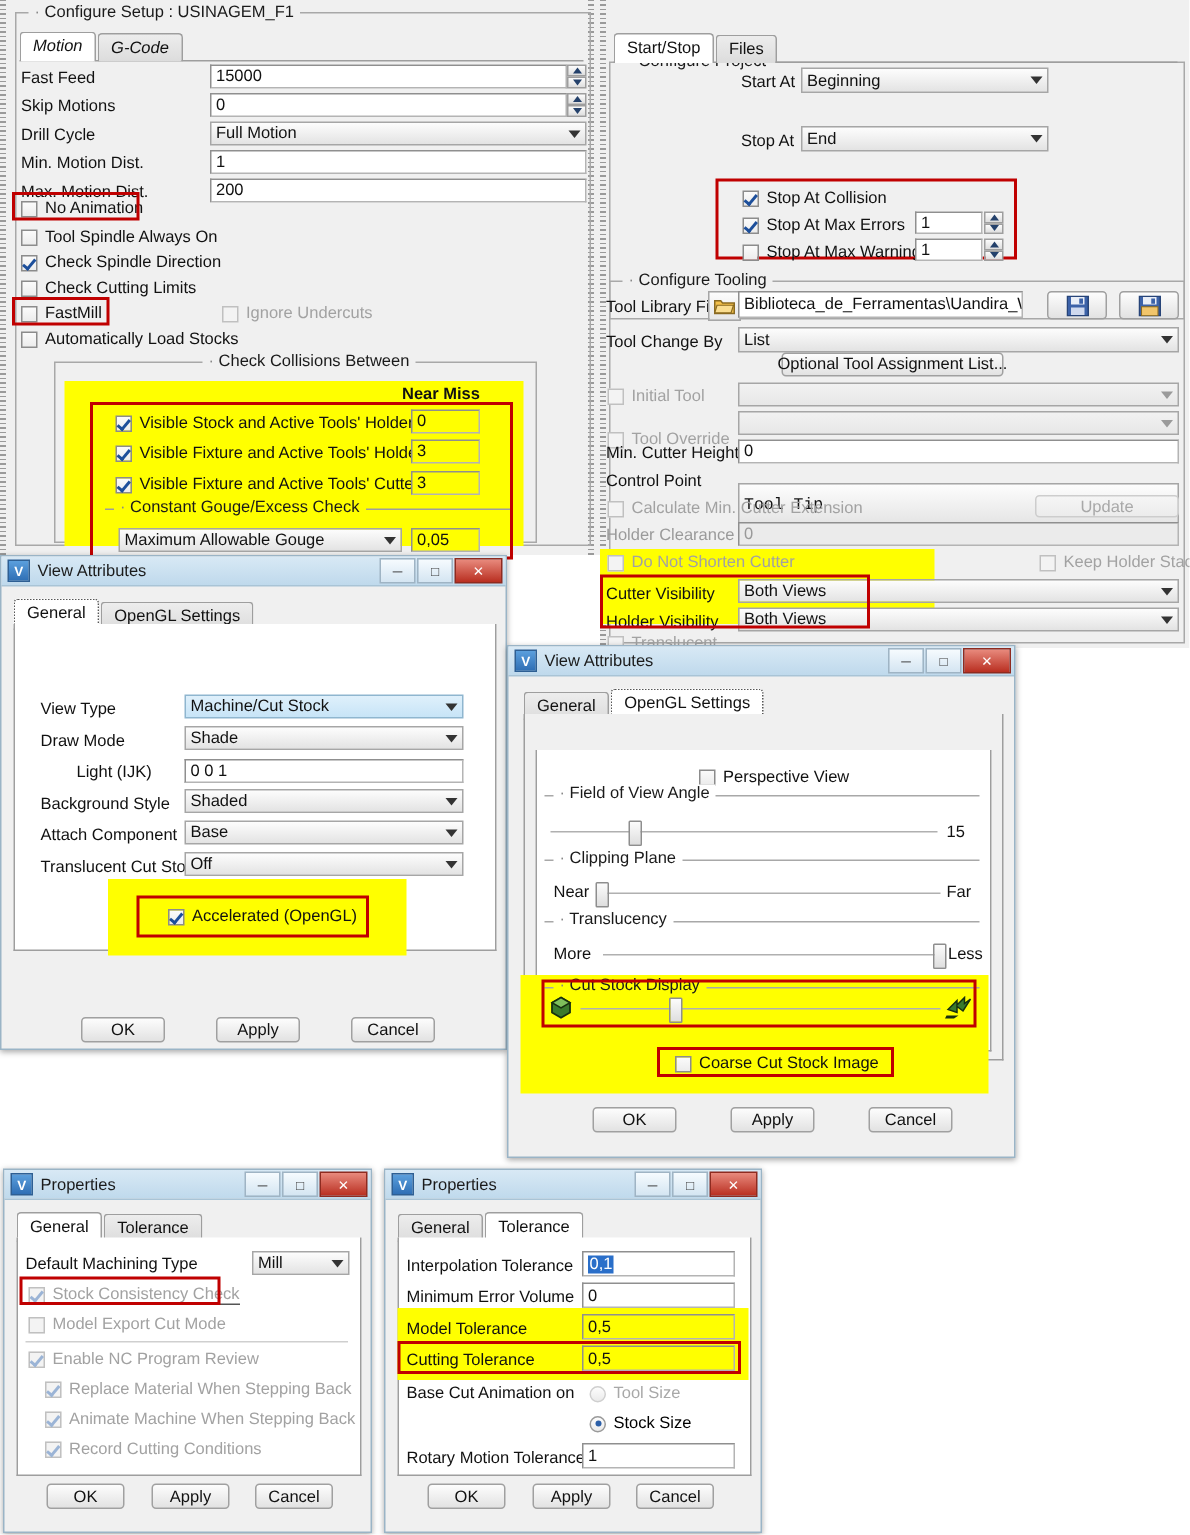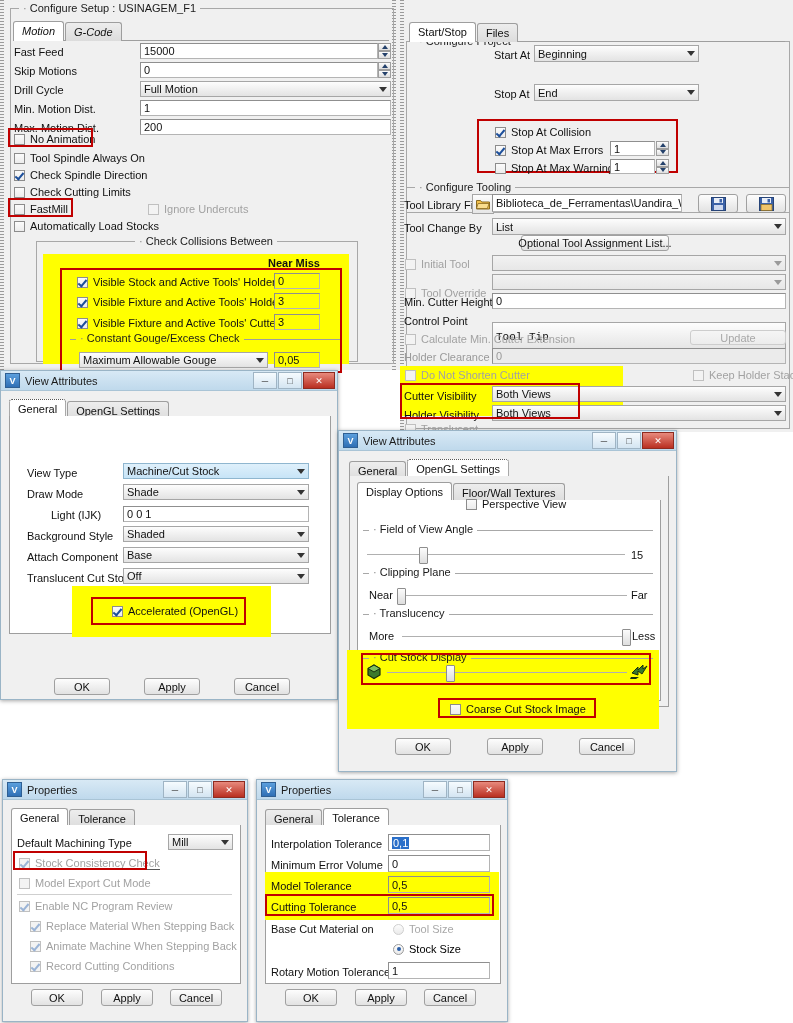--- a/index.html
+++ b/index.html
@@ -468,27 +468,23 @@
     <span class="wbtn close">✕</span>
   </div>
 
   <div class="abs tabstrip" style="left:10px;top:27px;width:318px;">
     <div class="tab">General</div>
     <div class="tab active focus">OpenGL Settings</div>
   </div>
 
   <div class="abs panelbg" style="left:10px;top:45px;width:318px;height:230px;border:1px solid #9e9e9e;border-top:none;"></div>
 
-  <div class="abs tabstrip" style="left:18px;top:50px;width:302px;">
-    <div class="tab active">Display Options</div>
-    <div class="tab">Floor/Wall Textures</div>
-  </div>
   <div class="abs whitebg" style="left:18px;top:69px;width:302px;height:200px;border:1px solid #9e9e9e;border-top:none;"></div>
 
-  <div class="abs chk" style="left:127px;top:67px;">
+  <div class="abs chk" style="left:127px;top:81px;">
     <span class="box"></span>
     <span>Perspective View</span>
   </div>
 
   <div class="abs" style="left:24px;top:99px;width:290px;height:1px;border-top:1px solid #a8a8a8;">
     <span class="grouptitle" style="background:#ffffff;left:6px;top:-8px;">Field of View Angle</span>
   </div>
   <div class="sliderline" style="left:28px;top:123px;width:258px;"></div>
   <div class="sliderknob" style="left:80px;top:116px;"></div>
   <div class="abs lbl" style="left:292px;top:118px;">15</div>
@@ -621,21 +617,21 @@
   <div class="abs lbl" style="left:14px;top:79px;">Minimum Error Volume</div>
   <div class="abs field" style="left:131px;top:75px;width:102px;height:17px;">0</div>
 
   <div class="abs lbl" style="left:14px;top:100px;">Model Tolerance</div>
   <div class="abs field yellow" style="left:131px;top:96px;width:102px;height:17px;">0,5</div>
 
   <div class="abs lbl" style="left:14px;top:121px;">Cutting Tolerance</div>
   <div class="abs field yellow" style="left:131px;top:117px;width:102px;height:17px;">0,5</div>
   <div class="redbox" style="left:8px;top:114px;width:229px;height:22px;"></div>
 
-  <div class="abs lbl" style="left:14px;top:143px;">Base Cut Material on</div>
+  <div class="abs lbl" style="left:14px;top:143px;">Base Cut Animation on</div>
   <div class="abs radio dim" style="left:136px;top:143px;">
     <span class="dot"></span>
     <span>Tool Size</span>
   </div>
   <div class="abs radio on" style="left:136px;top:163px;">
     <span class="dot"></span>
     <span>Stock Size</span>
   </div>
 
   <div class="abs lbl" style="left:14px;top:186px;">Rotary Motion Tolerance</div>

